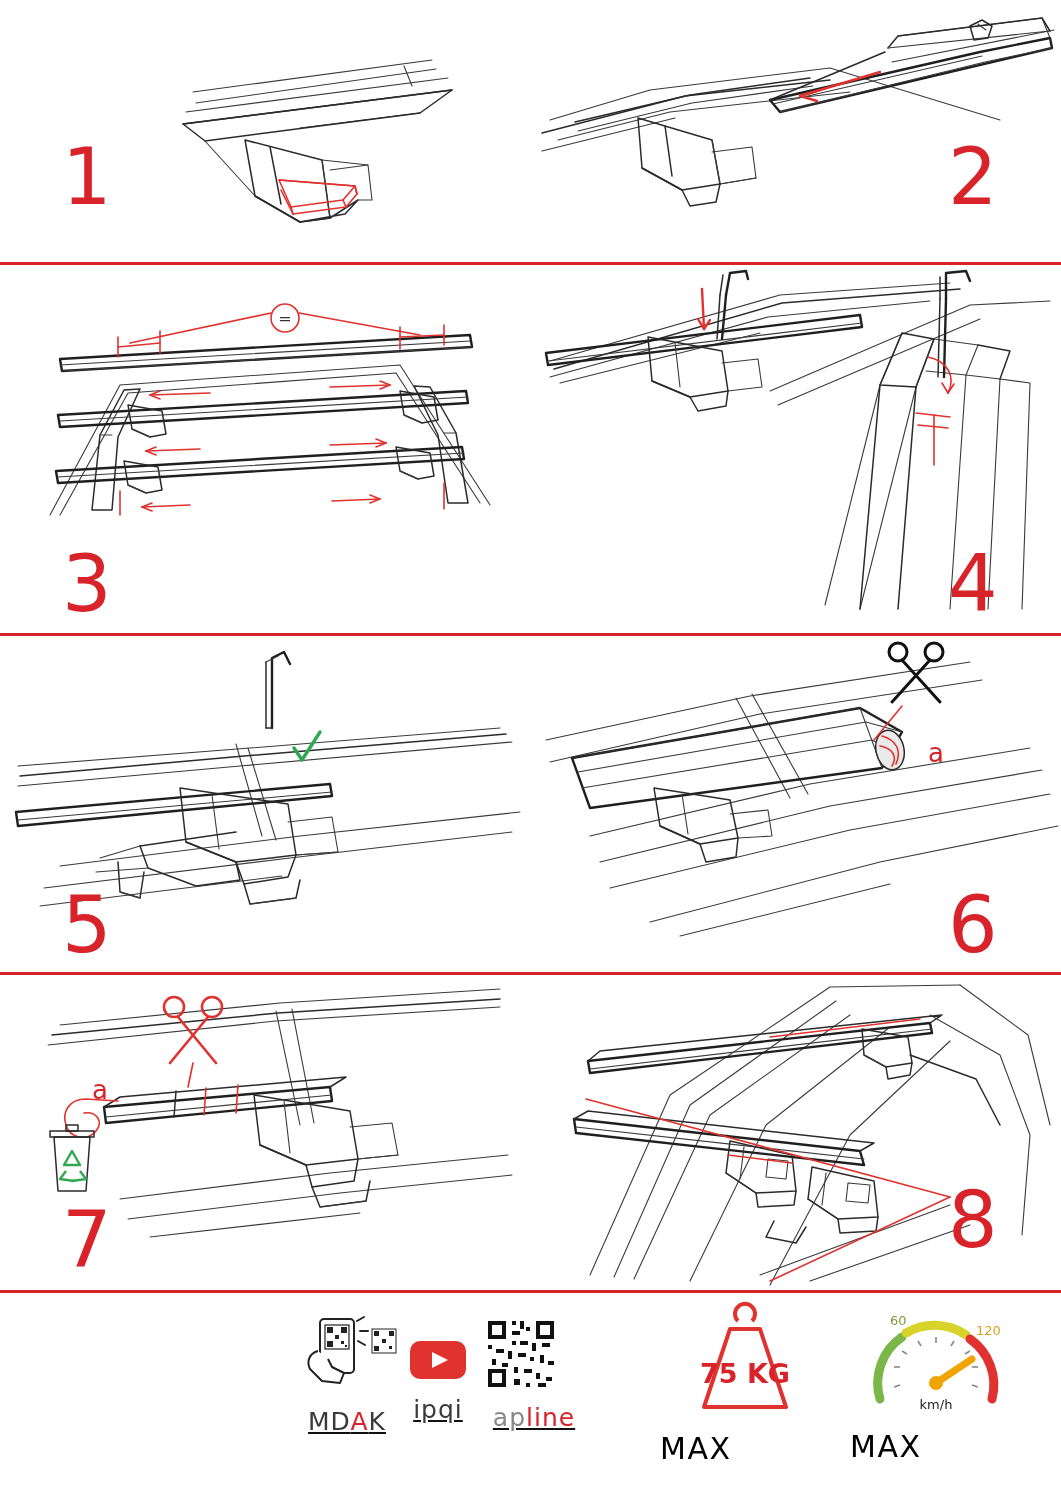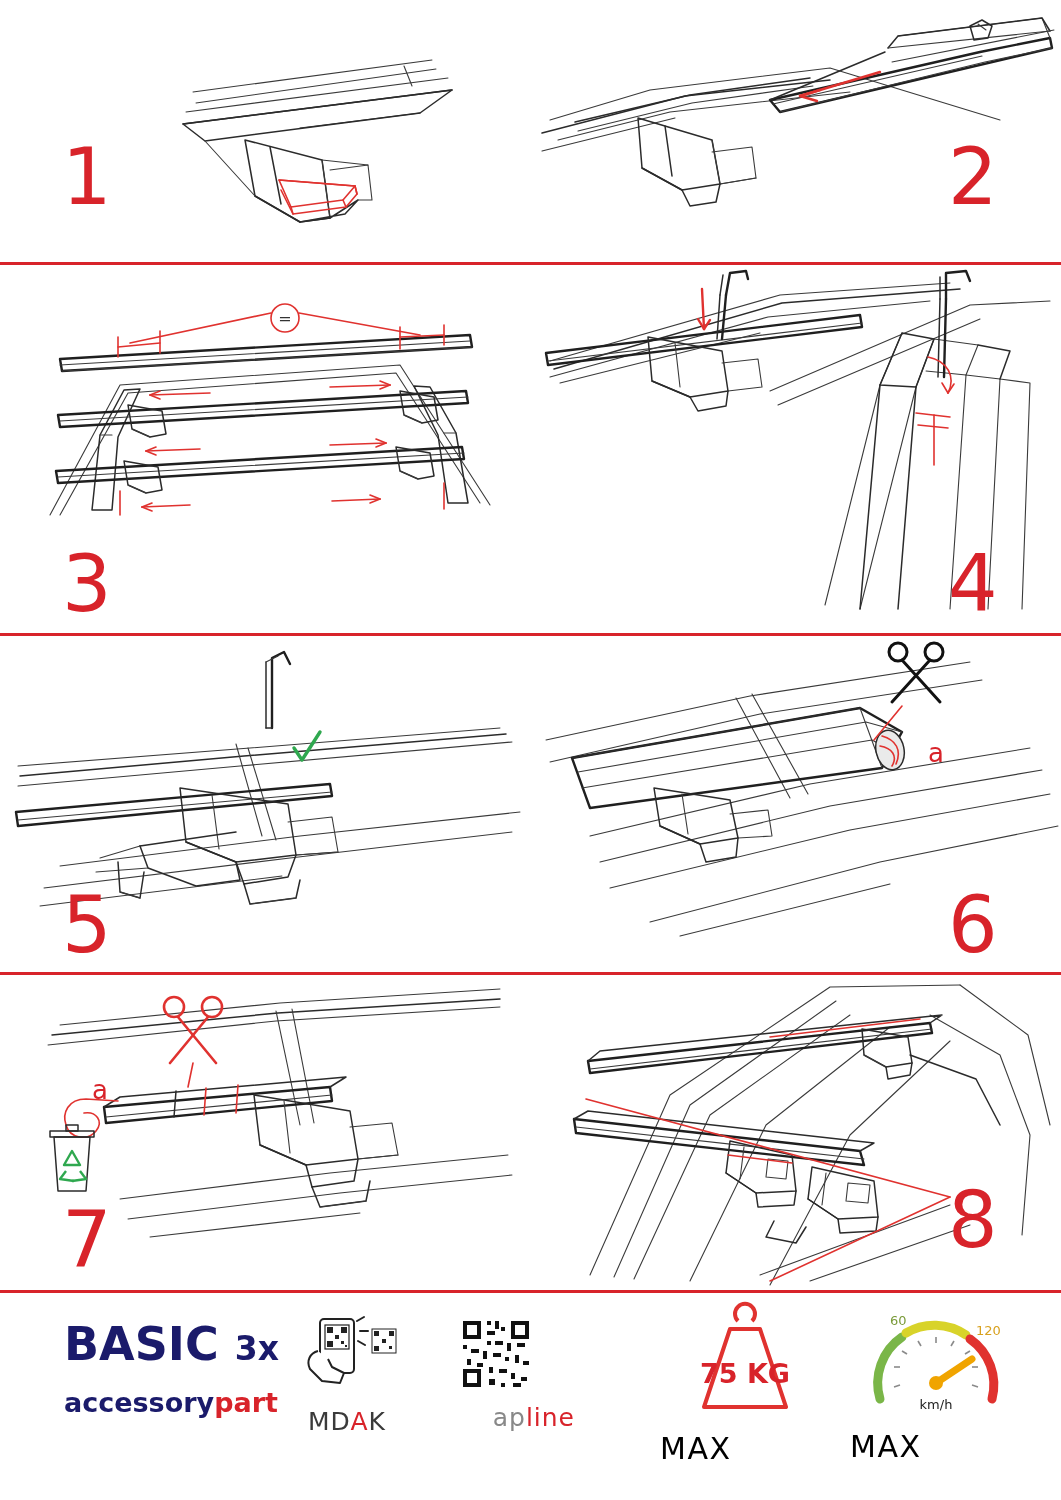--- a/index.html
+++ b/index.html
@@ -91,20 +91,21 @@
     font-size: 27px;
     font-weight: 700;
     color: #1b1b6b;
     line-height: 1;
   }
   .brand-accessory .part { color: #d8232a; }
 
   .logo-group {
     position: absolute;
     text-align: center;
+    text-decoration: underline;
   }
   .logo-caption {
     font-family: "DejaVu Sans", sans-serif;
     font-size: 25px;
     letter-spacing: 1px;
     color: #3a3a3a;
     margin-top: 12px;
   }
   .logo-caption .accent { color: #d8232a; }
   .logo-caption .gray { color: #888; }
@@ -527,29 +528,20 @@
       <path class="ln" d="M244 246 L236 262 L266 268 L276 252" fill="#e8e8e8"></path>
 
       <path class="red" d="M56 124 L420 222"></path>
       <path class="red" d="M420 222 L240 306"></path>
     </svg>
     <div class="step-num" style="left:418px;top:206px;">8</div>
   </div>
 
   <div class="footer">
 
-    <div class="brandblock">
-      <div class="brand-basic">
-        <span>BASIC</span>
-        <span class="x">3x</span>
-      </div>
-      <div class="brand-accessory">
-        <span>accessory</span><span class="part">part</span>
-      </div>
-    </div>
 
     <div class="logo-group" style="left:288px;top:22px;width:118px;">
       <svg width="118" height="80" viewBox="0 0 118 80">
         <rect x="32" y="4" width="34" height="54" rx="4" fill="#ffffff" stroke="#222" stroke-width="2"></rect>
         <rect x="37" y="10" width="24" height="24" fill="#ffffff" stroke="#222" stroke-width="1.2"></rect>
         <g fill="#222">
           <rect x="39" y="12" width="6" height="6"></rect>
             <rect x="53" y="12" width="6" height="6"></rect>
           <rect x="39" y="26" width="6" height="6"></rect>
             <rect x="47" y="20" width="4" height="4"></rect>
@@ -567,22 +559,29 @@
           <rect x="86" y="31" width="5" height="5"></rect>
             <rect x="94" y="24" width="4" height="4"></rect>
           <rect x="101" y="31" width="3" height="3"></rect>
         </g>
       </svg>
       <div class="logo-caption">
         <span>MD</span><span class="accent">A</span><span>K</span>
       </div>
     </div>
 
-
-    <div class="logo-group" style="left:443px;top:24px;width:132px;text-align:right;">
+    <div class="logo-group" style="left:390px;top:40px;width:96px;">
+      <svg width="96" height="50" viewBox="0 0 96 50">
+        <rect x="20" y="8" width="56" height="38" rx="10" fill="#e0322f"></rect>
+        <path d="M42 19 L58 27 L42 35 Z" fill="#ffffff"></path>
+      </svg>
+      <div class="logo-caption gray">ipqi</div>
+    </div>
+
+    <div class="logo-group" style="left:468px;top:24px;width:132px;">
       <svg width="132" height="74" viewBox="0 0 132 74">
         <rect x="18" y="2" width="70" height="70" fill="#ffffff"></rect>
         <g fill="#111">
           <rect x="20" y="4" width="18" height="18"></rect>
             <rect x="24" y="8" width="10" height="10" fill="#fff"></rect>
           <rect x="68" y="4" width="18" height="18"></rect>
             <rect x="72" y="8" width="10" height="10" fill="#fff"></rect>
           <rect x="20" y="52" width="18" height="18"></rect>
             <rect x="24" y="56" width="10" height="10" fill="#fff"></rect>
           <rect x="44" y="4" width="4" height="4"></rect>

